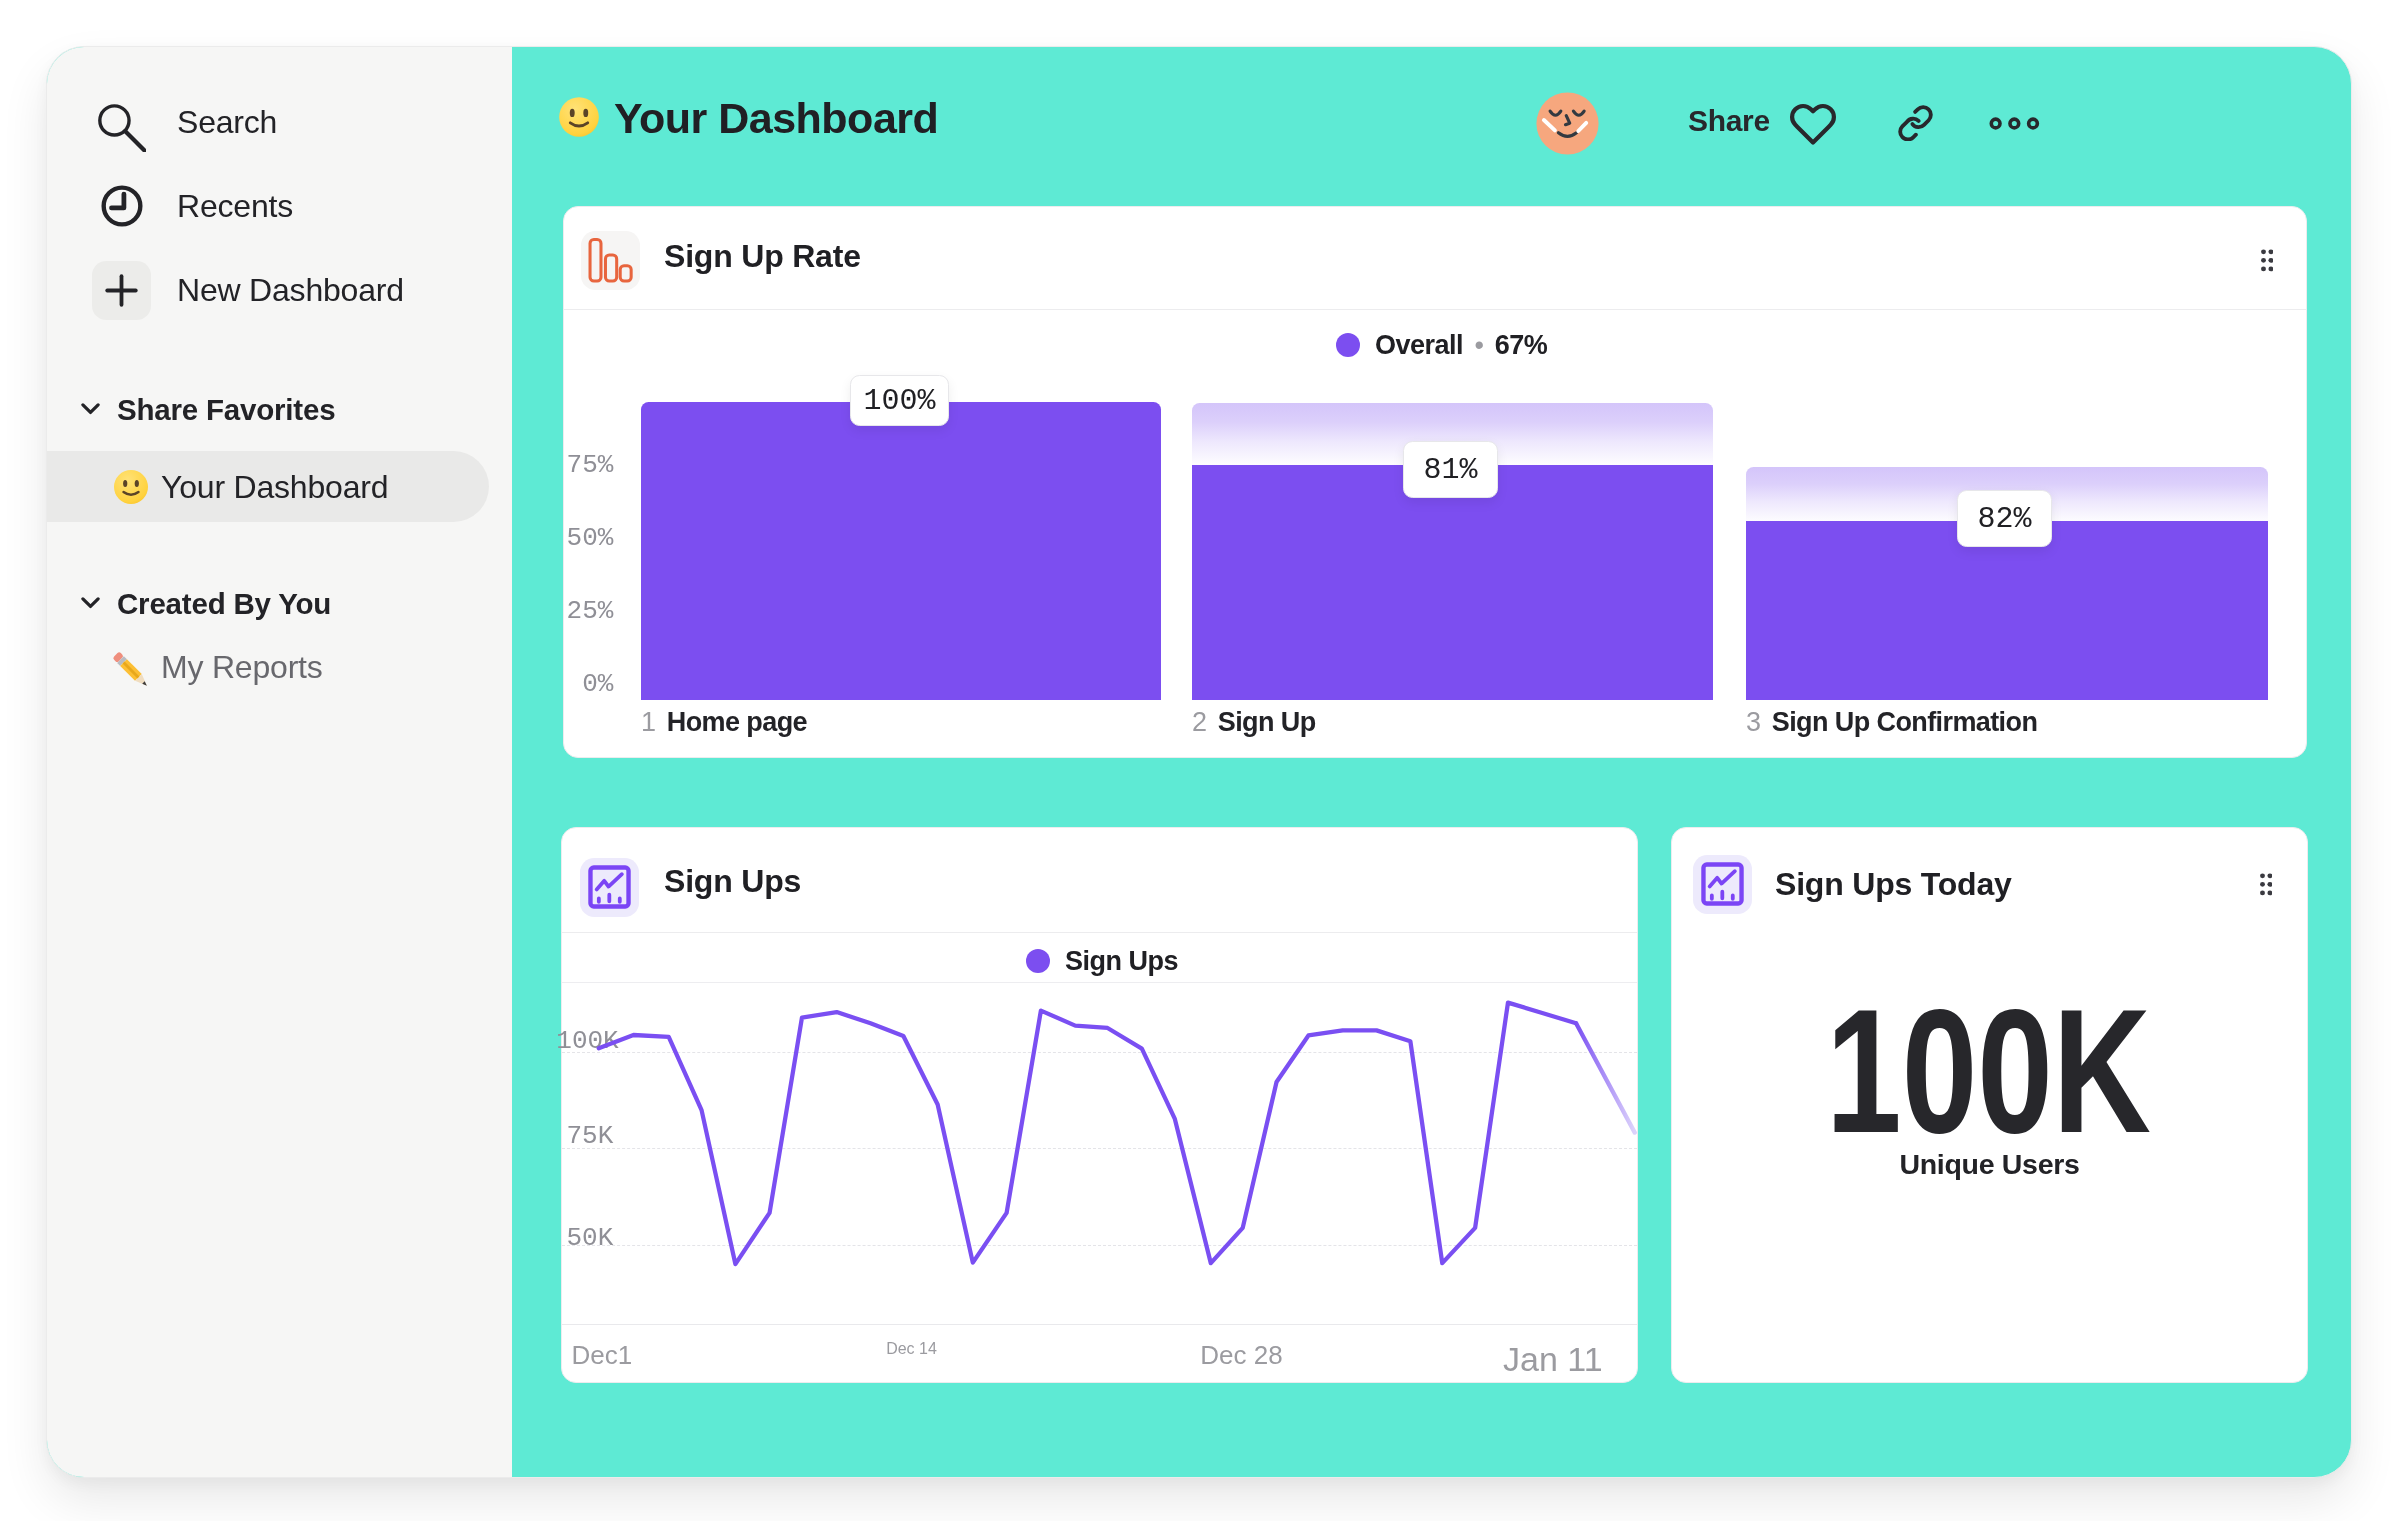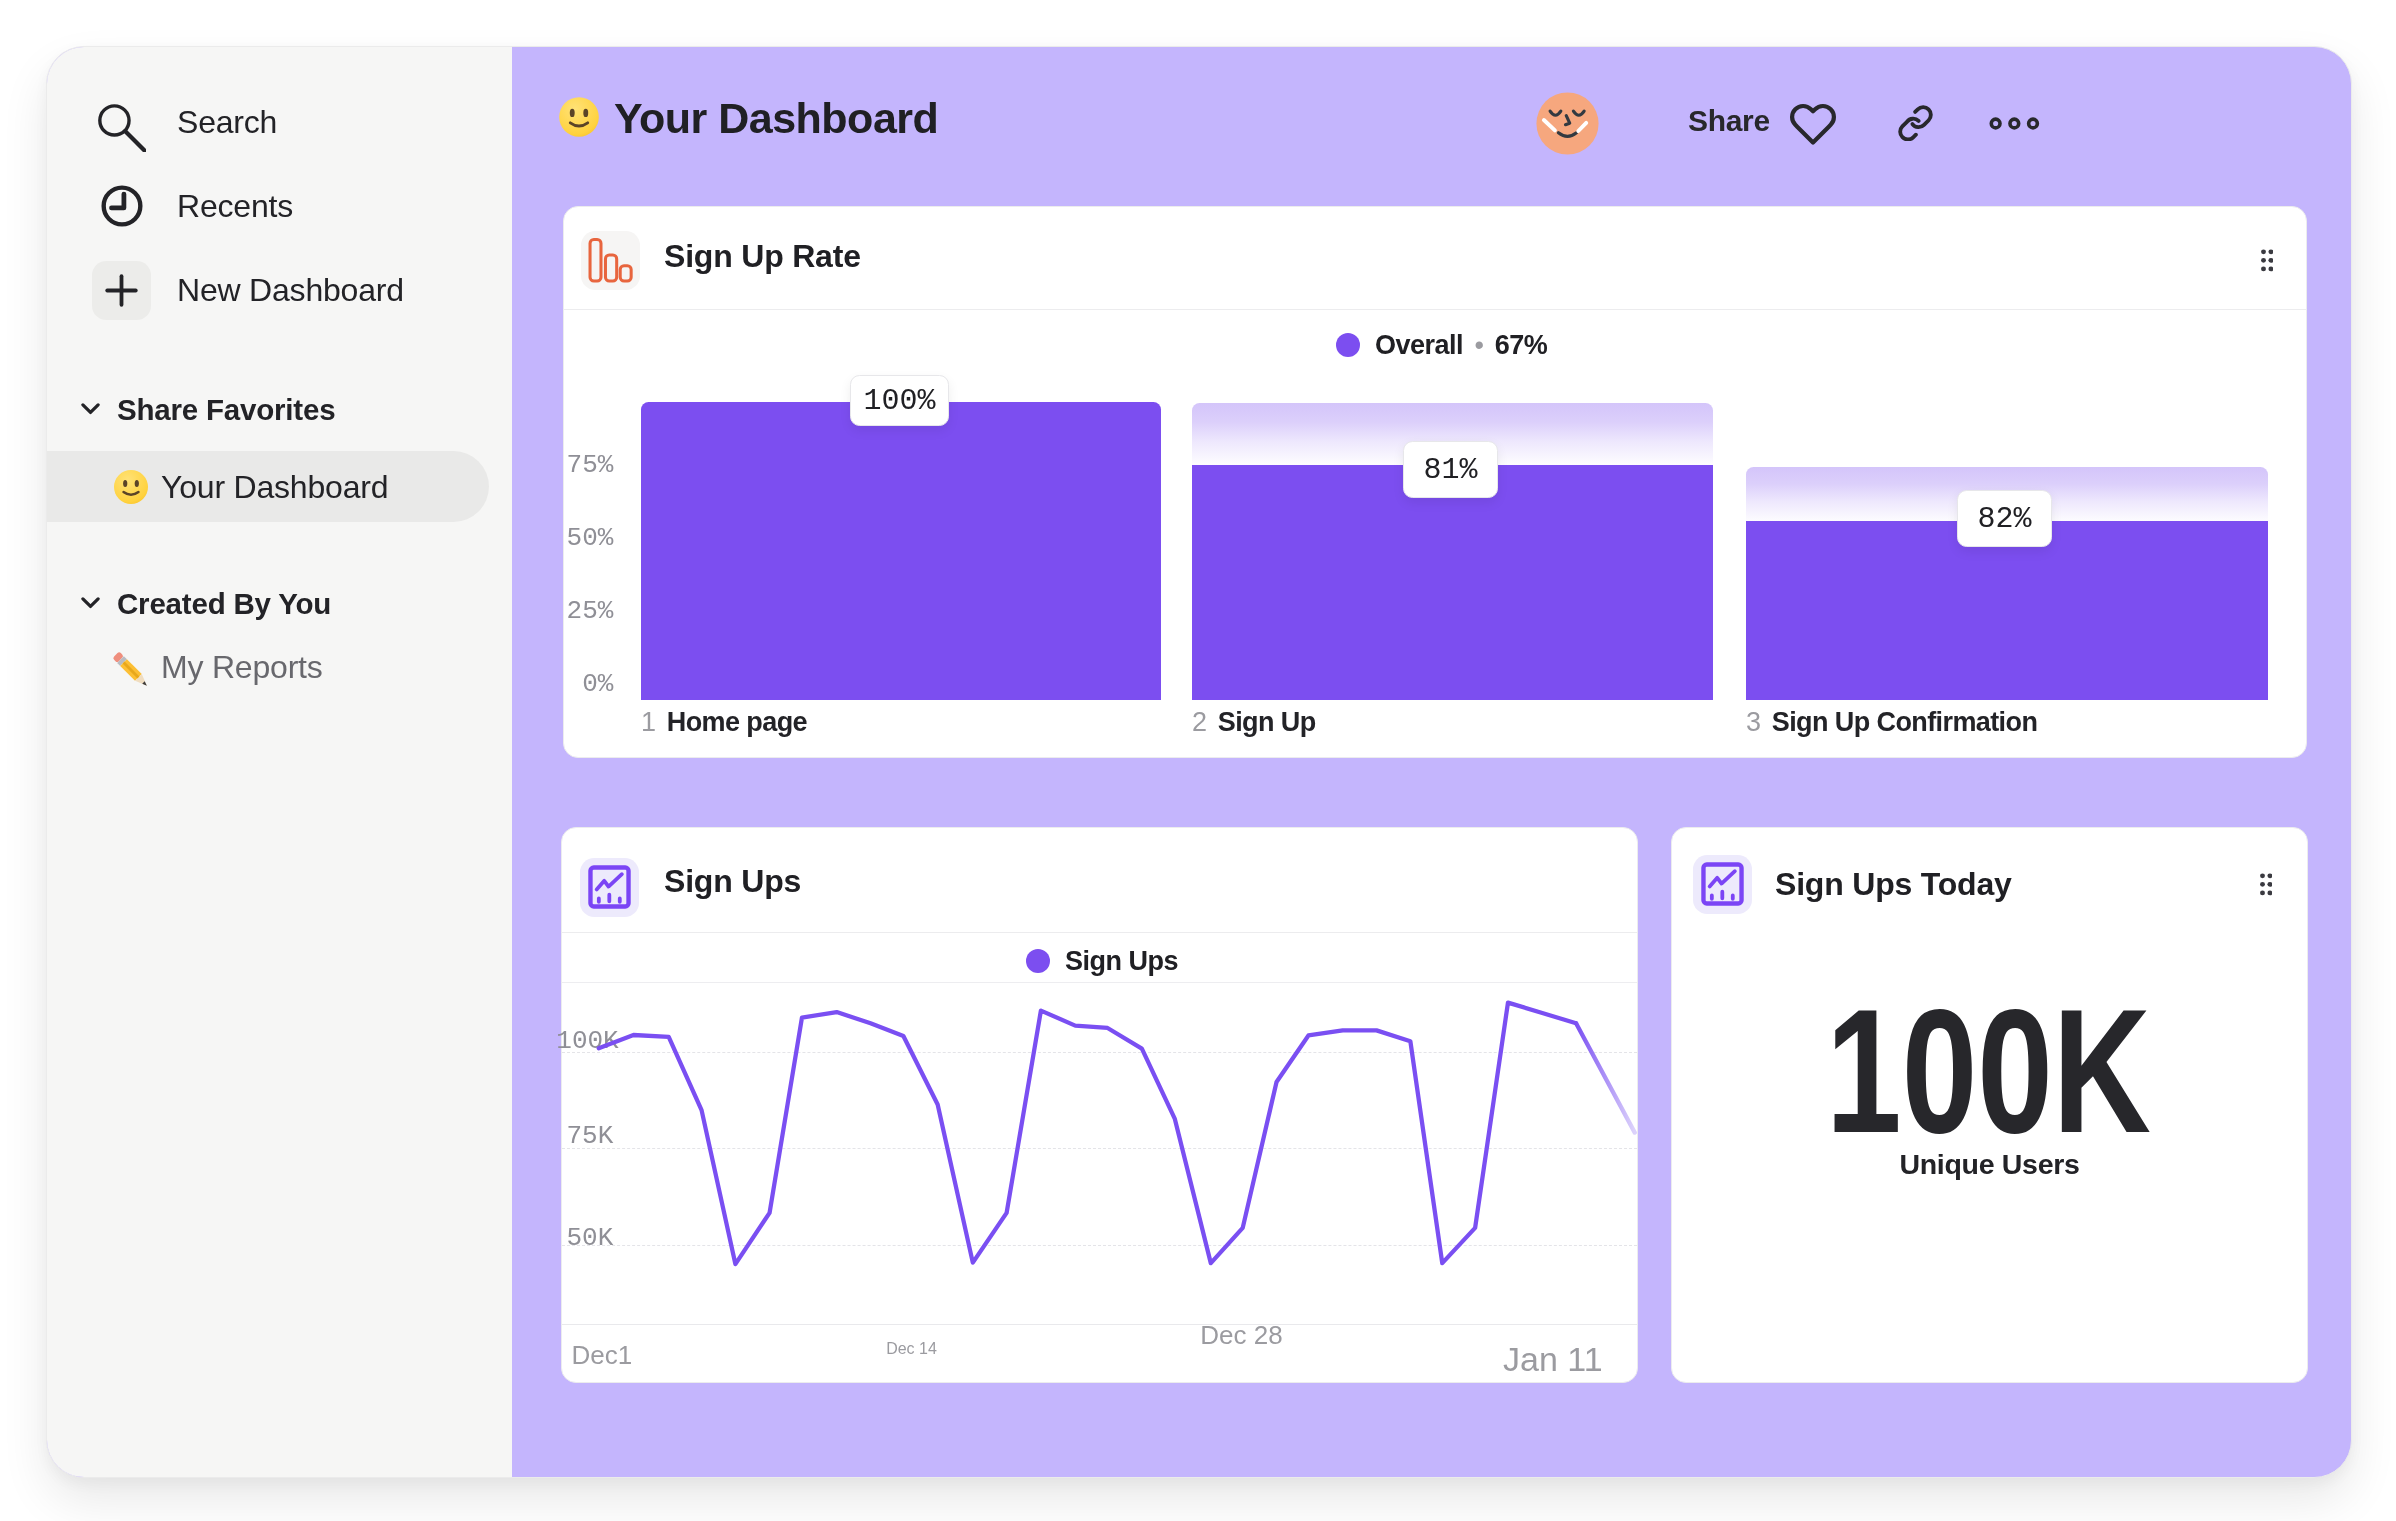--- a/index.html
+++ b/index.html
@@ -1,21 +1,21 @@
 <!DOCTYPE html>
 <html style="font-size:15px"><head>
 <meta charset="utf-8">
 <style>
   * { margin:0; padding:0; box-sizing:border-box; }
   html,body { width:2397px; height:1522px; background:#ffffff; overflow:hidden;
     font-family:"Liberation Sans", sans-serif; -webkit-font-smoothing:antialiased; }
   .abs { position:absolute; }
   .win {
     position:absolute; left:46px; top:46px; width:2306px; height:1432px;
-    background:#c4b5fd; border:1.4px solid #ebebeb; border-radius:38px;
+    background:#5eead4; border:1.4px solid #ebebeb; border-radius:38px;
     box-shadow:0 23px 48px rgba(0,0,0,.09), 0 5.7px 13.3px rgba(0,0,0,.04);
   }
   .sidebar {
     position:absolute; left:0; top:0; width:465px; height:1430px;
     background:#f6f6f5; border-radius:37px 0 0 37px;
   }
   .srow { position:absolute; display:flex; align-items:center; color:#232327; }
   .slabel { font-size:32px; font-weight:500; letter-spacing:-0.2px; }
   .shead  { font-size:29.5px; font-weight:700; letter-spacing:-0.2px; }
   .pill {
@@ -233,21 +233,21 @@
           <stop offset="0" stop-color="#7a4ff2"></stop>
             <stop offset="1" stop-color="#dcd2fb"></stop>
         </linearGradient>
       </defs>
       <polyline stroke="#7a4ff2" stroke-width="4.5" stroke-linejoin="round" stroke-linecap="round" points="37.7,67.6 74.3,53.7 111.4,55.7 146,132.8 181.6,294.9 217.6,241 251.7,35.4 288.3,29.5 323.9,41.4 358.5,54.7 394.6,126.9 431.6,293.4 467.2,241 503.3,28 539.4,43.8 573.5,46.3 609.6,68.1 644.2,141.7 682.2,293.9 715.8,256.8 751.4,103.2 785,54.2 821.1,48.8 856.7,48.8 892.3,60.2 925.9,293.9 960.5,256.8 995.1,19.6 1031.2,30.5 1066.8,41.4"></polyline>
       <polyline stroke="url(#fade)" stroke-width="4.5" stroke-linejoin="round" stroke-linecap="round" points="1066.8,41.4 1128.6,156.5"></polyline>
     </svg>
 
     <div class="xlab" style="left:9.5px;top:512px;color:#9b9ba0;font-weight:400;font-size:26px;letter-spacing:0">Dec1</div>
     <div class="xlab" style="left:283px;top:512px;width:133px;text-align:center;color:#9b9ba0;font-weight:400;font-size:16px;letter-spacing:0">Dec 14</div>
-    <div class="xlab" style="left:613px;top:492px;width:133px;text-align:center;color:#9b9ba0;font-weight:400;font-size:26px;letter-spacing:0">Dec 28</div>
+    <div class="xlab" style="left:613px;top:512px;width:133px;text-align:center;color:#9b9ba0;font-weight:400;font-size:26px;letter-spacing:0">Dec 28</div>
     <div class="xlab" style="left:941px;top:512px;width:133px;color:#9b9ba0;font-weight:400;font-size:34px;letter-spacing:0">Jan 11</div>
   </div>
 
   <div class="card" style="left:1624px;top:780px;width:637px;height:556px">
     <div class="cicon" style="left:21px;top:27px;background:#edeafc"></div>
     <svg class="abs" style="left:21px;top:27px" width="59" height="59" viewBox="0 0 62 62" fill="none" stroke="#7b45f5" stroke-linecap="round" stroke-linejoin="round">
       <rect x="11" y="10" width="40" height="41" rx="3.5" stroke-width="4.6"></rect>
       <polyline points="17.5,33 25.5,24 30,30 44,17" stroke-width="4"></polyline>
       <path d="M19.8 42.5 v3.5 M30.8 38.5 v7 M41.8 42.5 v3.5" stroke-width="4"></path>
     </svg>

